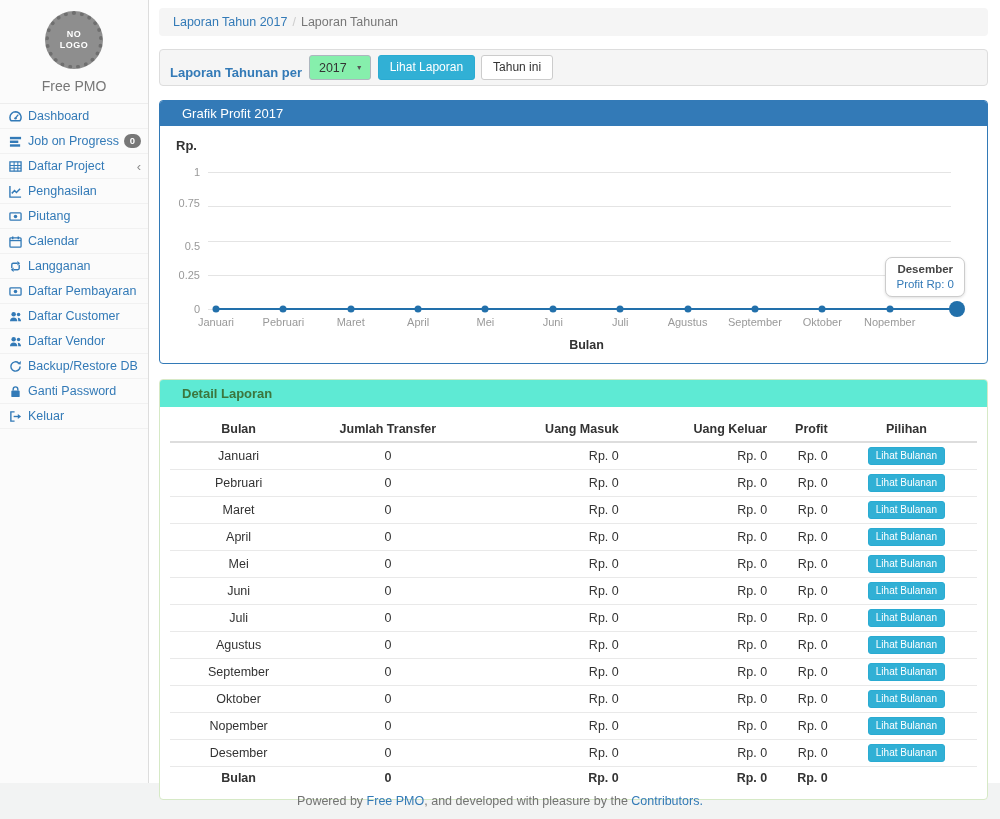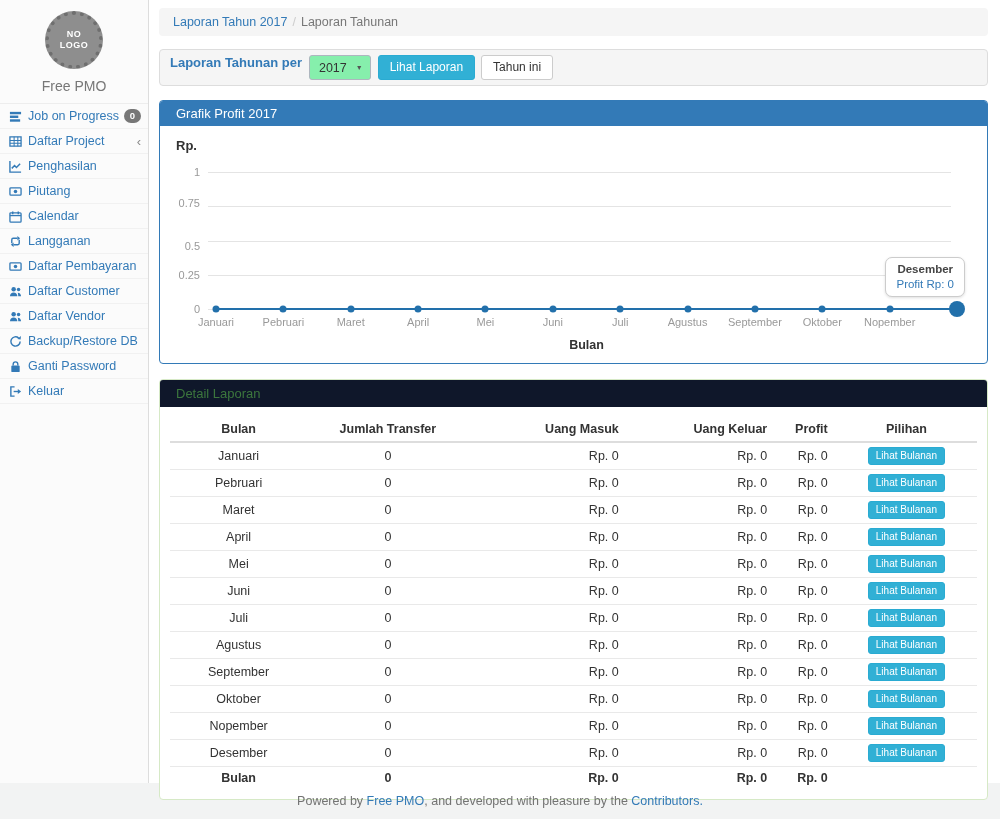--- a/index.html
+++ b/index.html
@@ -43,43 +43,43 @@
   main { flex:1; padding:8px 12px 0 10px; }
   .breadcrumb {
     background:#f5f5f5; border-radius:4px; padding:7px 14px;
     font-size:12.5px; color:#777; margin-bottom:13px;
   }
   .bc-link { color:#337ab7; cursor:pointer; }
   .bc-sep { color:#ccc; margin:0 5px; }
 
   .toolbar {
     background:#f5f5f5; border:1px solid #ddd; border-radius:4px;
-    padding:5px 10px; display:flex; align-items:flex-start; margin-bottom:14px; height:37px;
+    padding:5px 10px; display:flex; align-items:flex-end; margin-bottom:14px; height:37px;
   }
   .toolbar-label { color:#337ab7; font-weight:bold; font-size:13px; margin-right:7px; }
   .select {
     background:#86efac; border:1px solid #aeb6bf; border-radius:3px; height:25px;
     display:inline-flex; align-items:center; gap:9px; padding:0 7px 0 9px;
     font-size:12.5px; color:#333; cursor:pointer; margin-right:7px;
   }
   .select .caret { font-size:7px; color:#555; }
   .btn {
     border-radius:3px; font-size:12px; padding:4px 11px; height:25px;
     border:1px solid transparent; cursor:pointer; line-height:1.3;
     font-family:"Liberation Sans", sans-serif;
   }
   .btn-info { background:#31b0d5; border-color:#2aabd2; color:#fff; margin-right:6px; }
   .btn-default { background:#fff; border-color:#ccc; color:#333; }
 
   .panel { border:1px solid; border-radius:4px; margin-bottom:15px; background:#fff; }
-  .panel-heading { padding:5px 16px; font-size:13px; border-radius:3px 3px 0 0; }
+  .panel-heading { padding:5px 22px; font-size:13px; border-radius:3px 3px 0 0; }
   .panel-primary { border-color:#337ab7; }
   .panel-primary .panel-heading { background:#337ab7; color:#fff; height:25px; }
   .panel-success { border-color:#d6e9c6; }
-  .panel-success .panel-heading { background:#0f172a; color:#3c763d; height:27px; padding-top:6px; }
+  .panel-success .panel-heading { background:#5eead4; color:#3c763d; height:27px; padding-top:6px;font-weight:bold; }
 
   
   .chart-body { position:relative; height:237px; }
   .rp-label { position:absolute; left:16px; top:12px; font-weight:bold; font-size:13px; color:#333; }
   .tick-label { position:absolute; left:0; width:40px; text-align:right; color:#999; font-size:11px; transform:translateY(-50%); }
   .grid-line { position:absolute; left:48px; right:36px; height:1px; background:#e4e4e4; }
   .zero-line { position:absolute; height:2px; background:#2270ab; }
   .dot { position:absolute; border-radius:50%; background:#2270ab; transform:translate(-50%,-50%); }
   .x-label { position:absolute; top:190px; color:#999; font-size:11px; transform:translateX(-50%); white-space:nowrap; }
   .xaxis-title { position:absolute; top:212px; font-weight:bold; font-size:12.5px; color:#333; transform:translateX(-50%); }
@@ -121,20 +121,30 @@
 
   <aside>
     <div class="logo-box">
       <div class="logo-circle">
         <div>NO</div>
         <div>LOGO</div>
       </div>
       <div class="brand-name">Free PMO</div>
     </div>
     <nav class="menu">
+        <div class="menu-item">
+          <span class="mi-icon">
+            <svg viewBox="0 0 14 14">
+              <path d="M7 2a6 6 0 0 0-6 6c0 1.4.5 2.7 1.3 3.7h9.4A6 6 0 0 0 7 2z" fill="none" stroke="currentColor" stroke-width="1.6"></path>
+              <line x1="7" y1="8.6" x2="10" y2="5" stroke="currentColor" stroke-width="1.4"></line>
+              <circle cx="7" cy="9" r="1.3" fill="currentColor"></circle>
+            </svg>
+          </span>
+          <span class="mi-label">Dashboard</span>
+        </div>
         <div class="menu-item">
           <span class="mi-icon">
             <svg viewBox="0 0 14 14">
               <rect x="1" y="2" width="12" height="2.6" fill="currentColor"></rect>
               <rect x="1" y="6" width="9" height="2.6" fill="currentColor"></rect>
               <rect x="1" y="10" width="11" height="2.6" fill="currentColor"></rect>
             </svg>
           </span>
           <span class="mi-label">Job on Progress</span>
           <span class="mi-badge">0</span>

